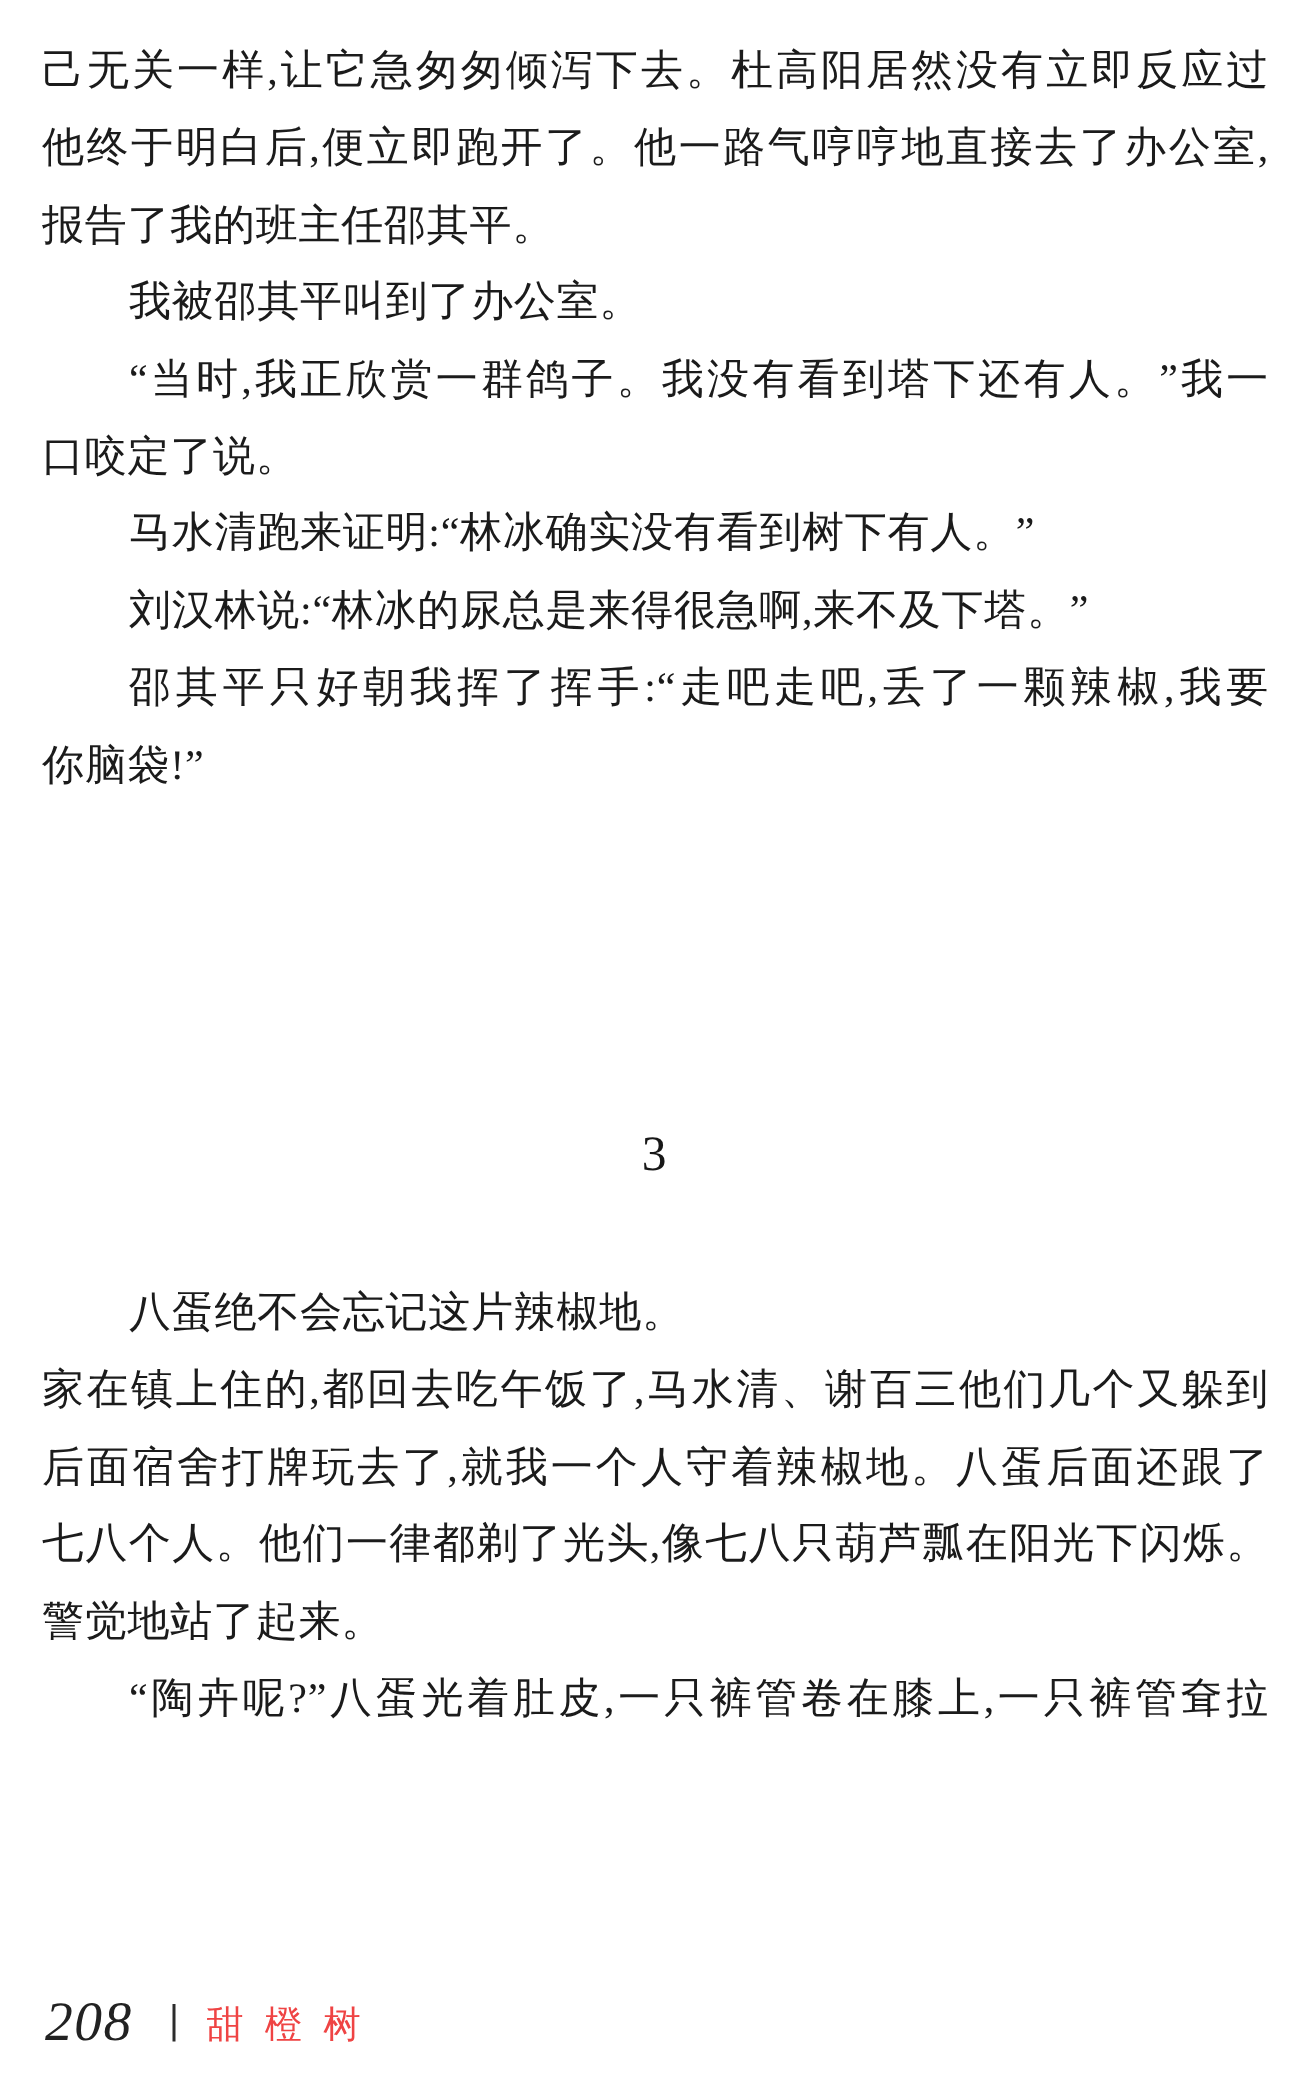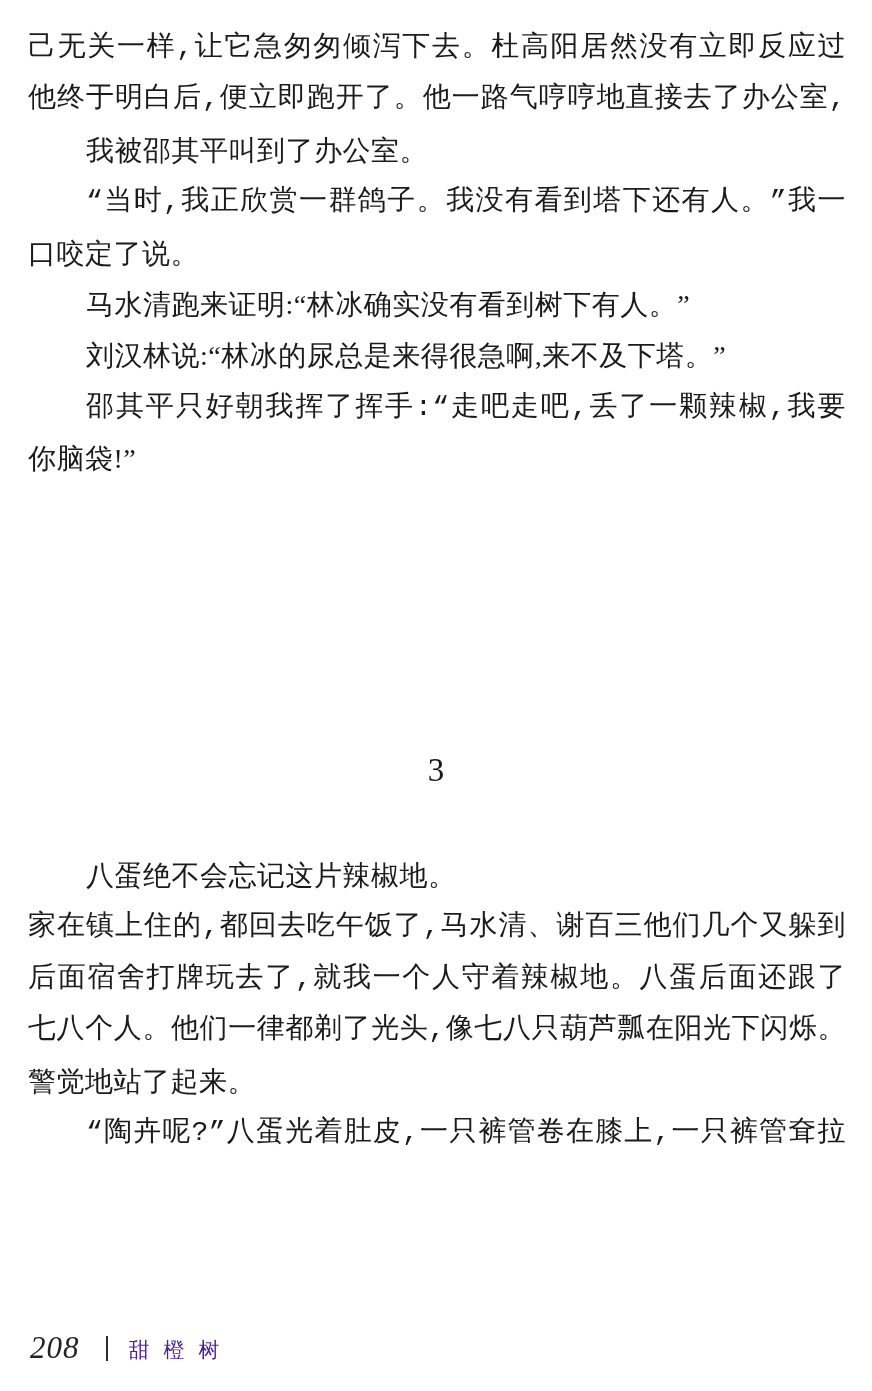--- a/index.html
+++ b/index.html
@@ -29,21 +29,20 @@
     line-height: 51.4px;
     font-size: 28px;
     letter-spacing: 0.5px;
     font-feature-settings: "halt" 1;
     white-space: normal;
   }
   .line.indent { text-indent: 58px; }
   .line.fill {
     text-align: justify;
     text-align-last: justify;
-    font-family: Liberation Mono, monospace;
   }
   .chapter-heading {
     position: absolute;
     top: 744px;
     left: 0;
     width: 872px;
     height: 52px;
     line-height: 52px;
     text-align: center;
     font-size: 33px;
@@ -52,45 +51,46 @@
   .footer {
     position: absolute;
     left: 30px;
     top: 1326px;
     height: 44px;
     display: flex;
     align-items: center;
   }
   .page-number {
     font-style: italic;
-    font-size: 31px;
+    font-size: 37px;
     color: #222222;
     letter-spacing: 1px;
   }
   .footer-divider {
     width: 2px;
     height: 25px;
     background: #2c2c2c;
     margin: 0 21px 0 26px;
   }
   .book-title {
-    font-size: 21px;
+    font-size: 25px;
     letter-spacing: 14px;
-    color: #4c1d95;
+    color: #ef4444;
     padding-top: 3px;
   }
 </style>
 </head>
 <body>
 
 <div class="page">
 
   <div class="text-block" id="block1">
       <div class="line fill">己无关一样,让它急匆匆倾泻下去。杜高阳居然没有立即反应过</div>
       <div class="line fill">他终于明白后,便立即跑开了。他一路气哼哼地直接去了办公室,</div>
+      <div class="line">报告了我的班主任邵其平。</div>
       <div class="line indent">我被邵其平叫到了办公室。</div>
       <div class="line indent fill">“当时,我正欣赏一群鸽子。我没有看到塔下还有人。”我一</div>
       <div class="line">口咬定了说。</div>
       <div class="line indent">马水清跑来证明:“林冰确实没有看到树下有人。”</div>
       <div class="line indent">刘汉林说:“林冰的尿总是来得很急啊,来不及下塔。”</div>
       <div class="line indent fill">邵其平只好朝我挥了挥手:“走吧走吧,丢了一颗辣椒,我要</div>
       <div class="line">你脑袋!”</div>
     </div>
 
   <div class="chapter-heading">3</div>

